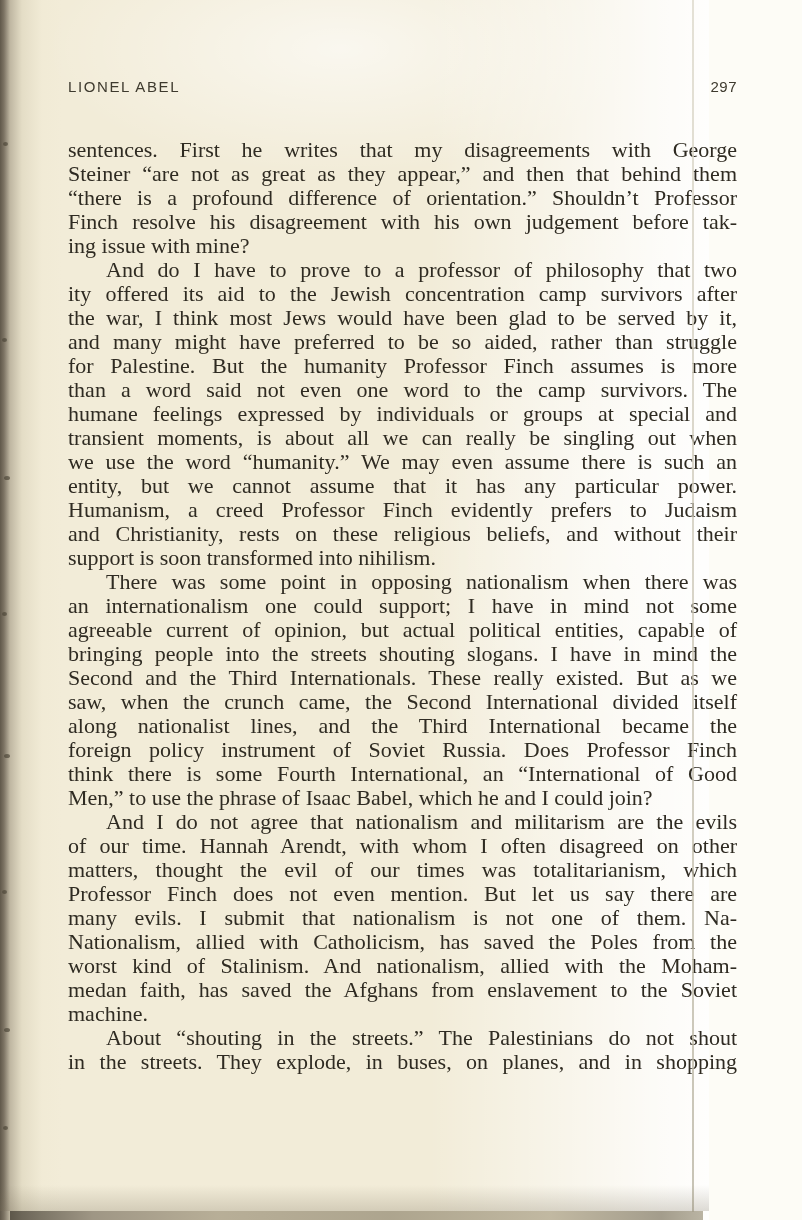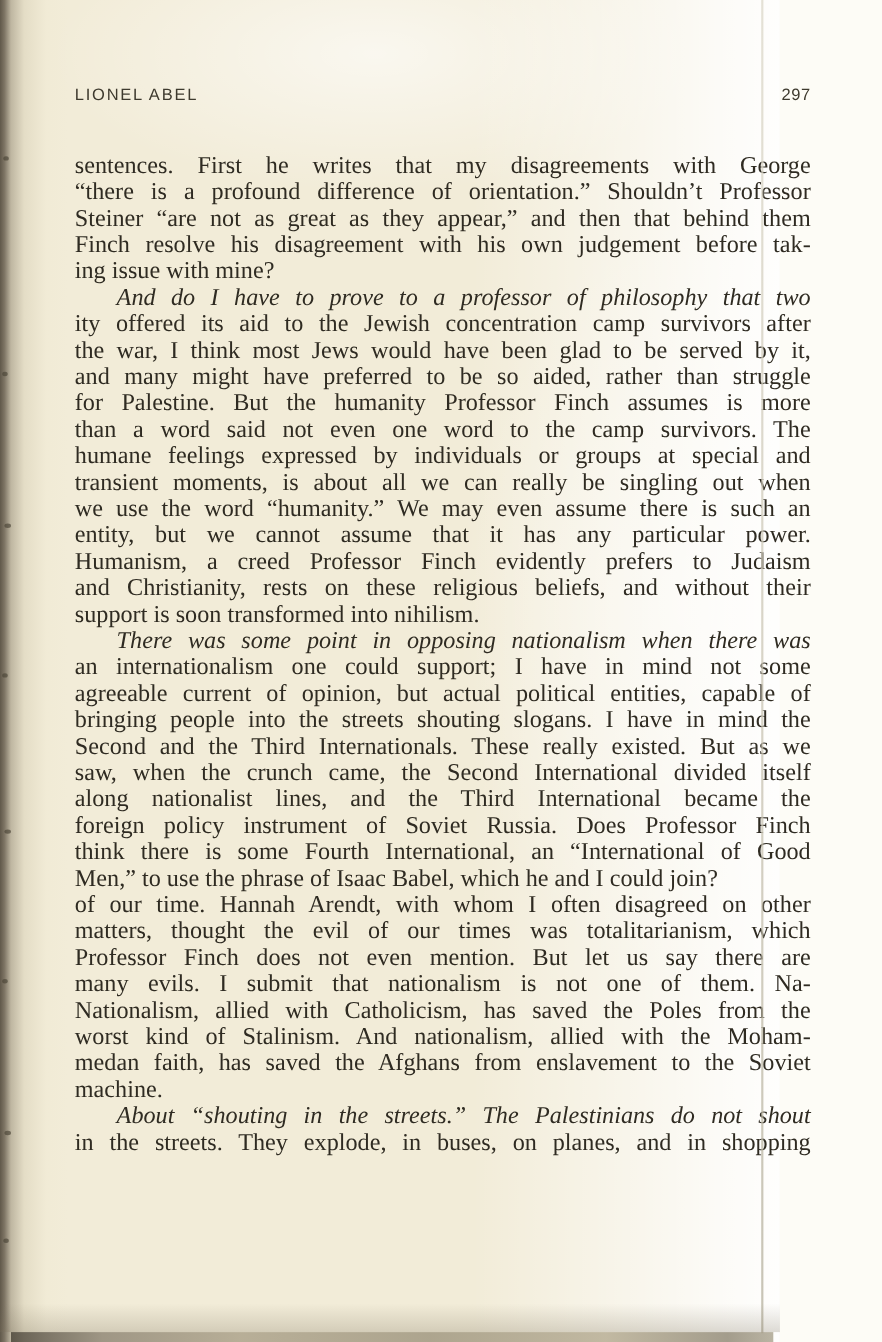--- a/index.html
+++ b/index.html
@@ -91,38 +91,38 @@
     line-height: 24px;
   }
   .paragraph { margin: 0; padding: 0; }
   .line {
     text-align: justify;
     text-align-last: justify;
     white-space: normal;
     height: 24px;
     overflow: visible;
   }
-  .line.indent { padding-left: 38px; font-style: italic; }
+  .line.indent { padding-left: 38px; }
   .line.last { text-align-last: left; }
 </style>
 </head>
 <body>
 
 <div class="scan">
 
   <div class="header">
     <span class="author">LIONEL ABEL</span>
     <span class="pagenum">297</span>
   </div>
 
   <div class="body-text" id="body-text">
       <div class="paragraph">
         <div class="line">sentences. First he writes that my disagreements with George</div>
+        <div class="line">Steiner “are not as great as they appear,” and then that behind them</div>
         <div class="line">“there is a profound difference of orientation.” Shouldn’t Professor</div>
-        <div class="line">Steiner “are not as great as they appear,” and then that behind them</div>
         <div class="line">Finch resolve his disagreement with his own judgement before tak-</div>
         <div class="line last">ing issue with mine?</div>
       </div>
       <div class="paragraph">
         <div class="line indent">And do I have to prove to a professor of philosophy that two</div>
         <div class="line">ity offered its aid to the Jewish concentration camp survivors after</div>
         <div class="line">the war, I think most Jews would have been glad to be served by it,</div>
         <div class="line">and many might have preferred to be so aided, rather than struggle</div>
         <div class="line">for Palestine. But the humanity Professor Finch assumes is more</div>
         <div class="line">than a word said not even one word to the camp survivors. The</div>
@@ -140,20 +140,21 @@
         <div class="line">agreeable current of opinion, but actual political entities, capable of</div>
         <div class="line">bringing people into the streets shouting slogans. I have in mind the</div>
         <div class="line">Second and the Third Internationals. These really existed. But as we</div>
         <div class="line">saw, when the crunch came, the Second International divided itself</div>
         <div class="line">along nationalist lines, and the Third International became the</div>
         <div class="line">foreign policy instrument of Soviet Russia. Does Professor Finch</div>
         <div class="line">think there is some Fourth International, an “International of Good</div>
         <div class="line last">Men,” to use the phrase of Isaac Babel, which he and I could join?</div>
       </div>
       <div class="paragraph">
+        <div class="line indent">And I do not agree that nationalism and militarism are the evils</div>
         <div class="line">of our time. Hannah Arendt, with whom I often disagreed on other</div>
         <div class="line">matters, thought the evil of our times was totalitarianism, which</div>
         <div class="line">Professor Finch does not even mention. But let us say there are</div>
         <div class="line">many evils. I submit that nationalism is not one of them. Na-</div>
         <div class="line">Nationalism, allied with Catholicism, has saved the Poles from the</div>
         <div class="line">worst kind of Stalinism. And nationalism, allied with the Moham-</div>
         <div class="line">medan faith, has saved the Afghans from enslavement to the Soviet</div>
         <div class="line last">machine.</div>
       </div>
       <div class="paragraph">

